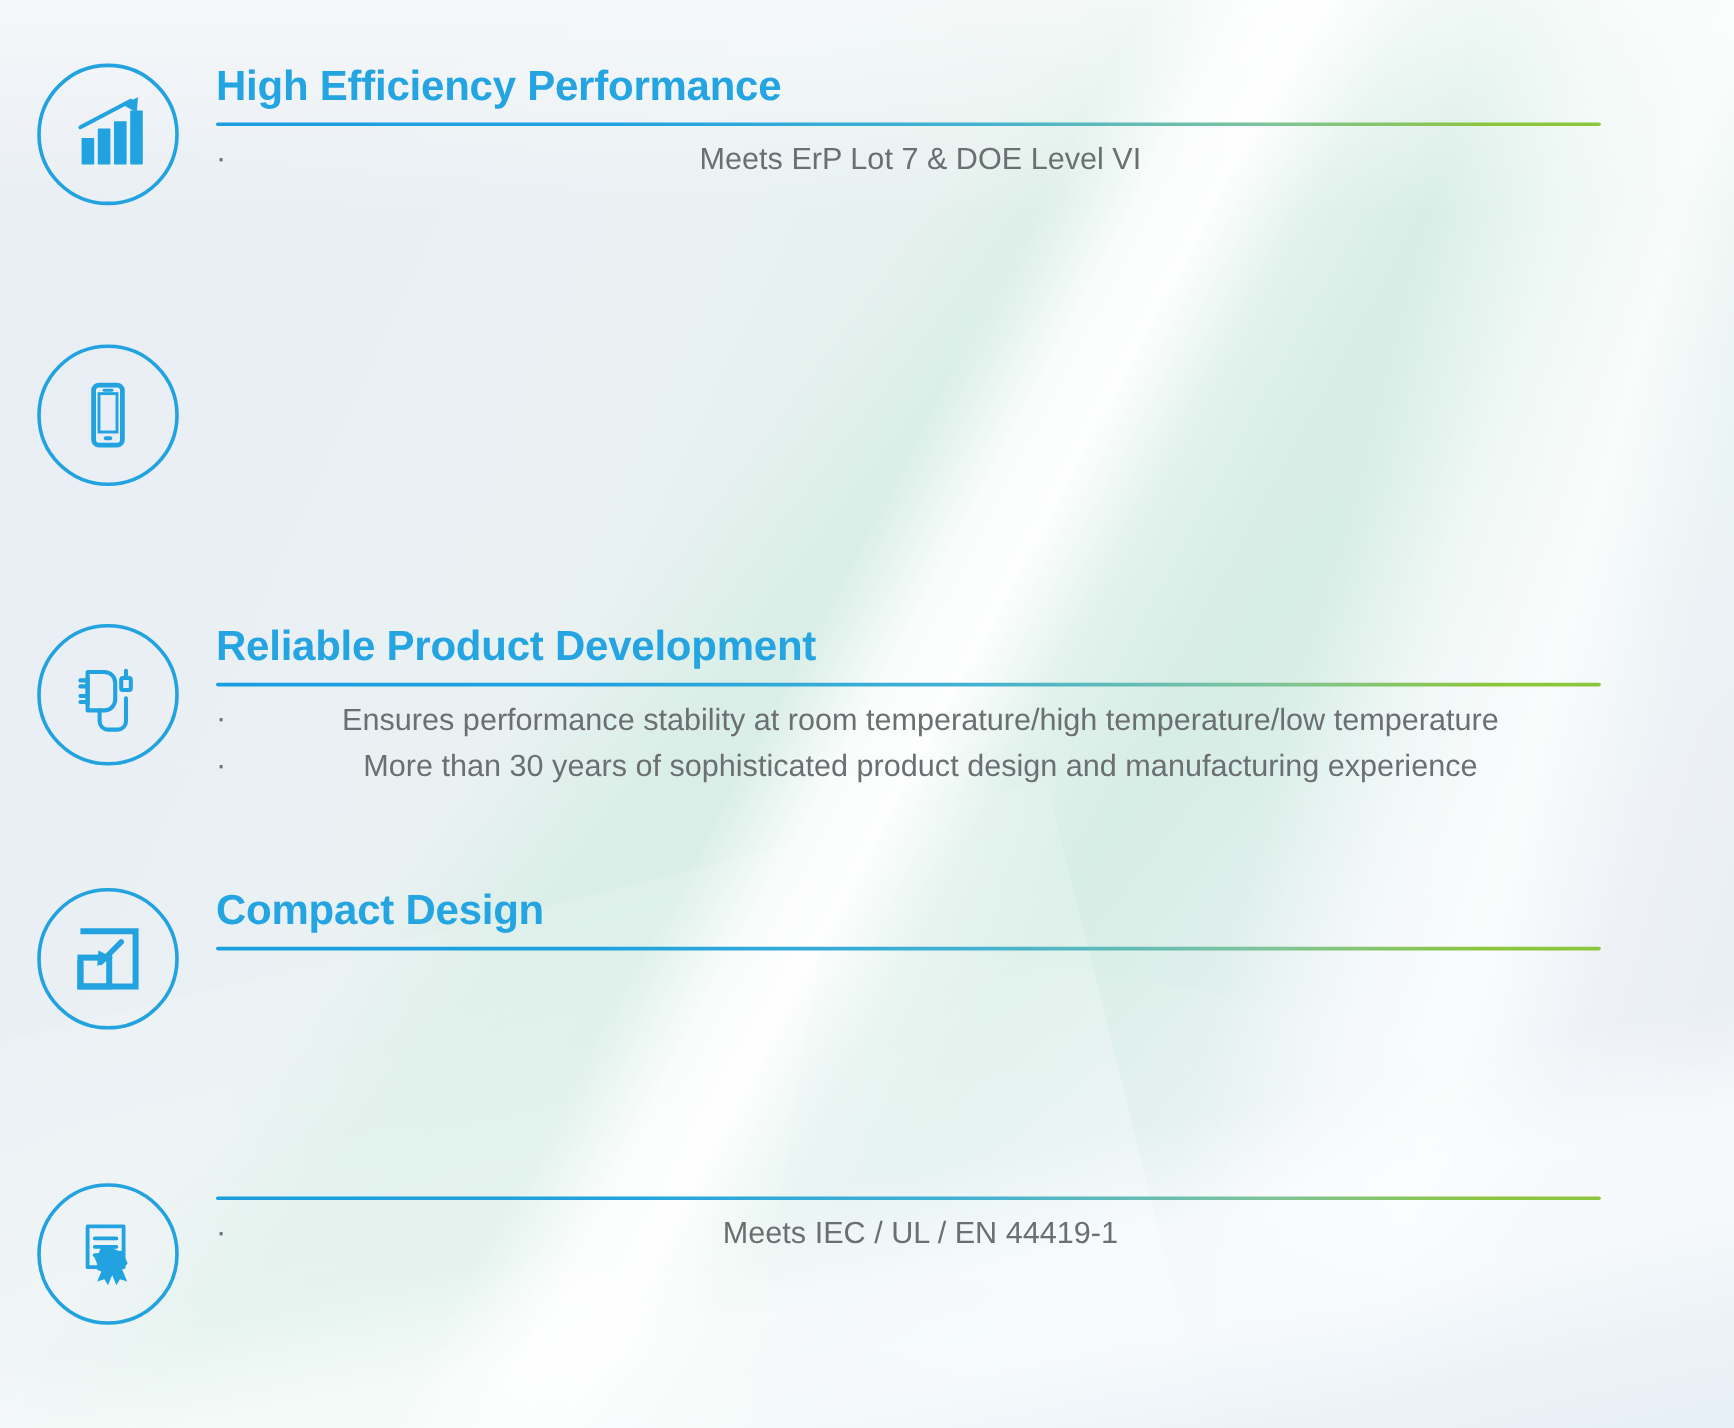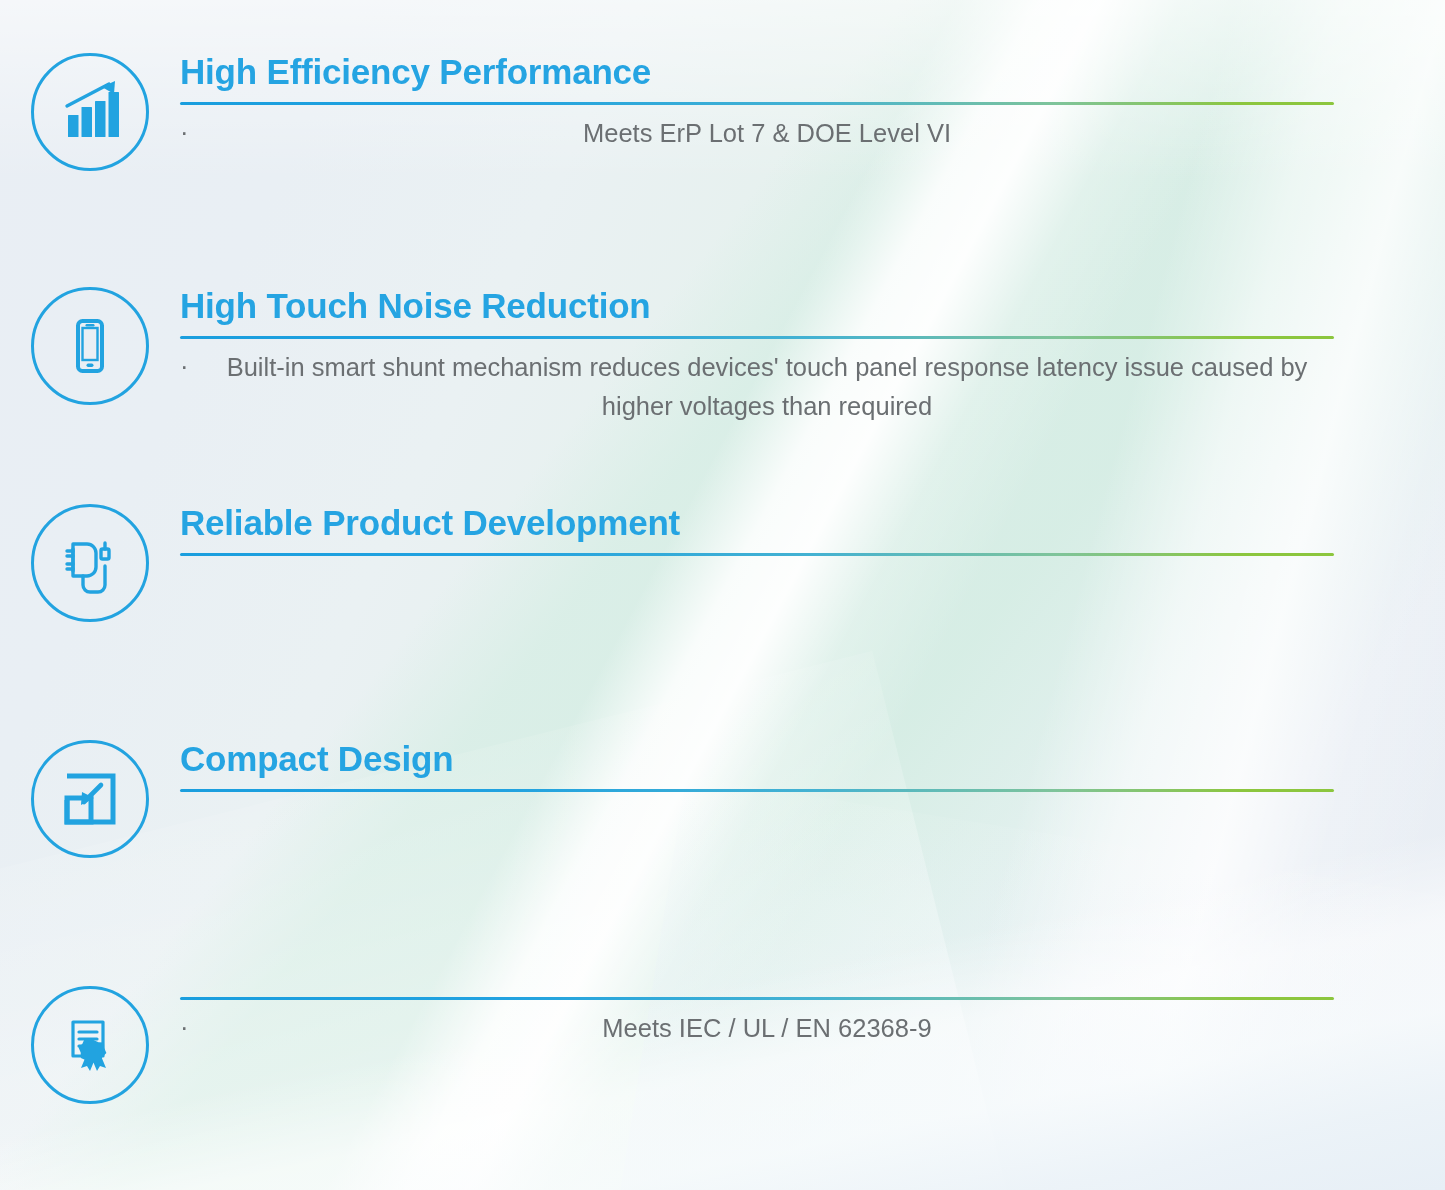--- a/index.html
+++ b/index.html
@@ -235,50 +235,47 @@
       <div class="icon-wrap">
         <div class="icon-circle">
           <svg width="62" height="62" viewBox="0 0 62 62" aria-hidden="true">
             <rect x="19" y="6" width="24" height="50" rx="4.5" ry="4.5" fill="none" stroke="#22a3e0" stroke-width="4"></rect>
             <rect x="23.5" y="13" width="15" height="32" fill="none" stroke="#22a3e0" stroke-width="2.4"></rect>
             <rect x="26.5" y="9" width="9" height="2.4" rx="1.2" fill="#22a3e0"></rect>
             <rect x="27.5" y="48.5" width="7" height="3.4" rx="1.7" fill="#22a3e0"></rect>
           </svg>
         </div>
       </div>
-      <div class="feature-body">
-        <h2 class="feature-title">High Touch Noise Reduction</h2>
-        <div class="feature-divider"></div>
-        <ul class="bullets">
-          <li class="bullet">Built-in smart shunt mechanism reduces devices' touch panel response latency issue caused by higher voltages than required</li>
-        </ul>
-      </div>
-    </div>
-
-    <div class="feature" style="top:504px;">
+    </div>
+
+    <div class="feature" style="top:520px;">
       <div class="icon-wrap">
         <div class="icon-circle">
           <svg width="74" height="70" viewBox="0 0 74 70" aria-hidden="true">
             <g fill="none" stroke="#22a3e0" stroke-width="3.4" stroke-linejoin="round" stroke-linecap="round">
               <path d="M20,16 h14 a9,9 0 0 1 9,9 v14 a9,9 0 0 1 -9,9 h-14 z"></path>
               <line x1="20" y1="21" x2="20" y2="43"></line>
               <line x1="14" y1="23" x2="20" y2="23"></line>
               <line x1="14" y1="28" x2="20" y2="28"></line>
               <line x1="14" y1="36" x2="20" y2="36"></line>
               <line x1="14" y1="41" x2="20" y2="41"></line>
               <path d="M30,48 v9 a7,7 0 0 0 7,7 h8 a7,7 0 0 0 7,-7 v-19"></path>
               <rect x="48" y="21" width="8" height="10" rx="1.5"></rect>
               <line x1="52" y1="15" x2="52" y2="21"></line>
             </g>
           </svg>
         </div>
       </div>
       <div class="feature-body">
         <h2 class="feature-title">Reliable Product Development</h2>
         <div class="feature-divider"></div>
+        <ul class="bullets">
+          <li class="bullet">Ensures performance stability at room temperature/high temperature/low temperature</li>
+          <li class="bullet">More than 30 years of sophisticated product  design and manufacturing experience</li>
+        </ul>
       </div>
     </div>
 
     <div class="feature" style="top:740px;">
       <div class="icon-wrap">
         <div class="icon-circle">
           <svg width="66" height="66" viewBox="0 0 66 66" aria-hidden="true">
             <path d="M10,10 h46 v46 h-46 v-22" fill="none" stroke="#22a3e0" stroke-width="5"></path>
             <rect x="10" y="32" width="24" height="24" fill="none" stroke="#22a3e0" stroke-width="5"></rect>
             <g stroke="#22a3e0" stroke-width="4.6" stroke-linecap="round">
@@ -309,19 +306,19 @@
               <polygon points="44,44 49,56 43,54 40,59 35,47"></polygon>
             </g>
             <polygon fill="#22a3e0" points="36.5,28 41.5,30.2 47,30.4 47.2,35.9 49.4,40.9 45.5,44.8 43.3,49.8 37.8,50 32.8,52.2 28.9,48.3 23.9,46.1 23.7,40.6 21.5,35.6 25.4,31.7 27.6,26.7 33.1,26.5"></polygon>
             <circle cx="36.3" cy="38.6" r="7.6" fill="#ffffff" opacity="0"></circle>
           </svg>
         </div>
       </div>
       <div class="feature-body">
         <div class="feature-divider"></div>
         <ul class="bullets">
-          <li class="bullet">Meets IEC / UL / EN 62368-9</li>
+          <li class="bullet">Meets IEC / UL / EN 44419-1</li>
         </ul>
       </div>
     </div>
 
   </div>
 </div>
 
 </body></html>

